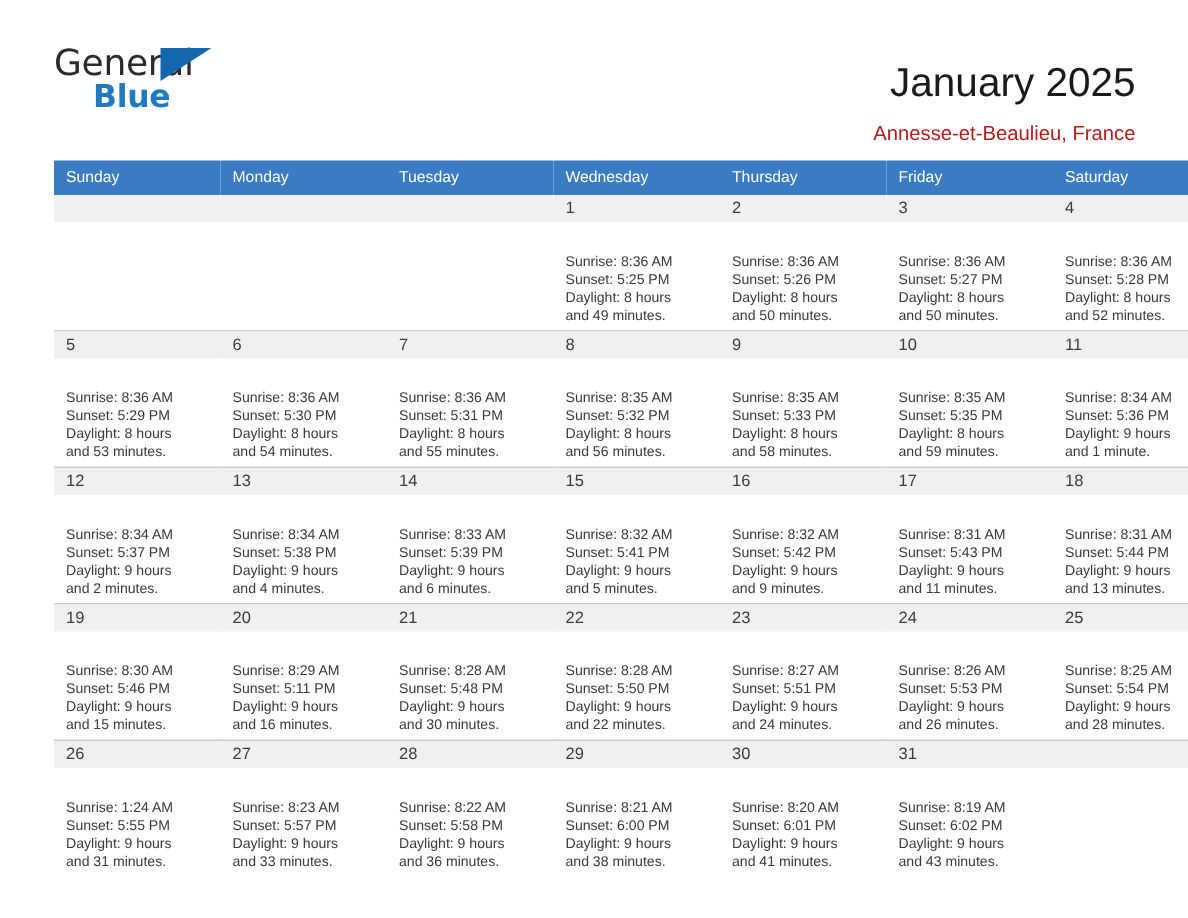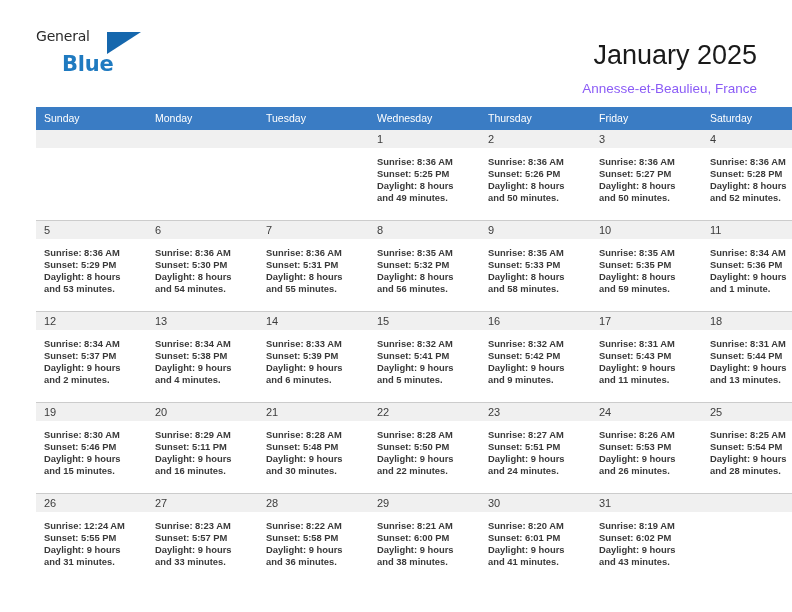--- a/index.html
+++ b/index.html
@@ -32,21 +32,21 @@
   .brand {
     position: relative;
     width: 115px;
     height: 52px;
     flex: none;
   }
   .brand-general {
     position: absolute;
     left: 0;
     top: 0;
-    font-size: 14px;
+    font-size: 24px;
     letter-spacing: -0.2px;
     color: #2b2b2b;
     font-family: "DejaVu Sans", sans-serif;
     font-weight: 400;
   }
   .brand-blue {
     position: absolute;
     left: 26px;
     top: 24px;
     font-size: 21px;
@@ -72,21 +72,21 @@
     font-size: 27px;
     font-weight: 400;
     color: #1a1a1a;
     line-height: 1.18;
     letter-spacing: 0px;
     margin-top: 10px;
   }
   .cal-subtitle {
     font-size: 13.5px;
     font-weight: 400;
-    color: #8b5cf6;
+    color: #b91c1c;
     margin-top: 9px;
     letter-spacing: 0px;
   }
 
   
   .calendar {
     margin: 11px 35px 0 36px;
     border-collapse: collapse;
     table-layout: fixed;
     width: 721px;
@@ -126,25 +126,24 @@
     padding: 0 0 0 8px;
     box-sizing: border-box;
     line-height: 18px;
     font-size: 11px;
     color: #3c3c3c;
   }
   .cell.empty .daynum-band {
     background: #f0f0f0;
   }
   .info {
-    padding: 8px 4px 0 8px;
+    padding: 20px 4px 0 8px;
     font-size: 9.4px;
     line-height: 11.9px;
     color: #3a3a3a;
-    font-weight: bold;
   }
   .info div {
     white-space: nowrap;
   }
 </style>
 </head>
 <body>
 
 <div class="page">
 
@@ -469,21 +468,21 @@
                 <div>and 28 minutes.</div>
               </div>
             </div>
           </td>
         </tr>
         <tr class="week">
           <td>
             <div class="cell">
               <div class="daynum-band">26</div>
               <div class="info">
-                <div>Sunrise: 12:24 AM</div>
+                <div>Sunrise: 1:24 AM</div>
                 <div>Sunset: 5:55 PM</div>
                 <div>Daylight: 9 hours</div>
                 <div>and 31 minutes.</div>
               </div>
             </div>
           </td>
           <td>
             <div class="cell">
               <div class="daynum-band">27</div>
               <div class="info">

